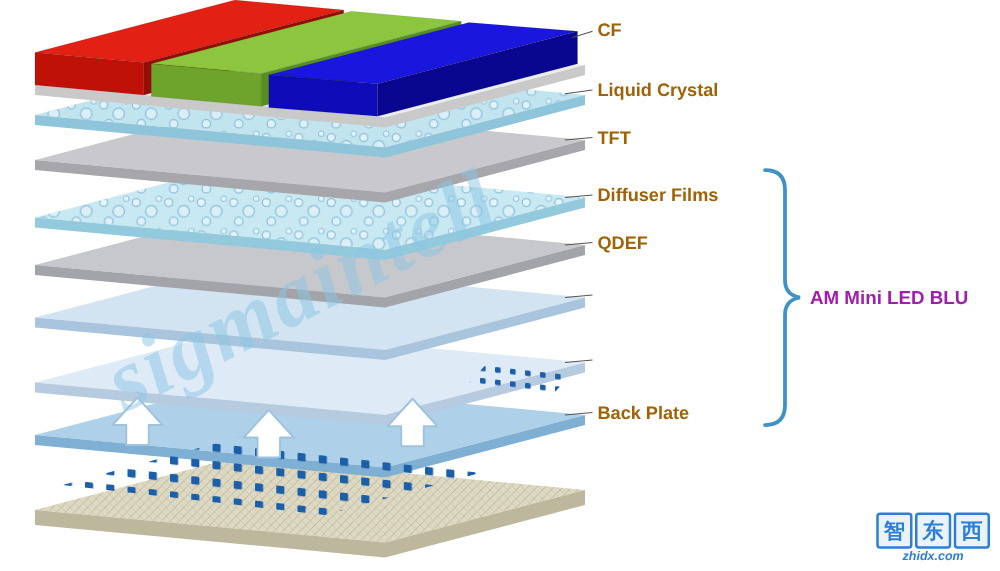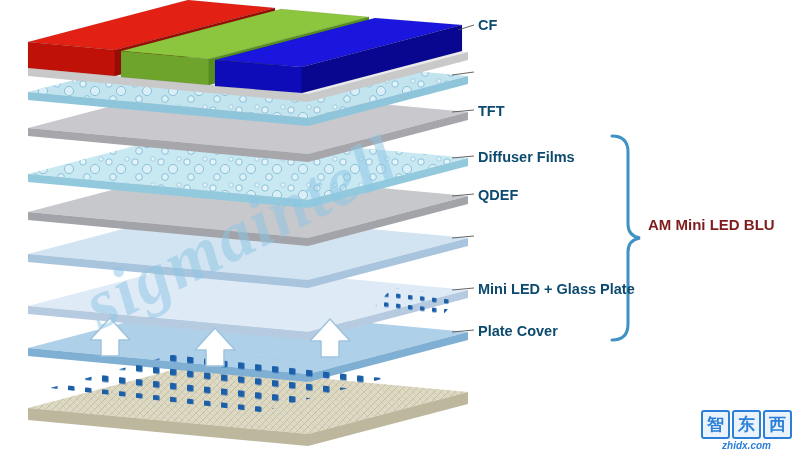--- a/index.html
+++ b/index.html
@@ -1,22 +1,22 @@
 <!DOCTYPE html>
 <html><head>
 <meta charset="utf-8">
 <style>
   html,body{margin:0;padding:0;background:#fff;}
   .stage{position:relative;width:800px;height:457px;background:#ffffff;overflow:hidden;
          font-family:"Liberation Sans",sans-serif;}
   .stage svg{position:absolute;left:0;top:0;}
   .layer-label{position:absolute;left:478px;font:600 14.5px "Liberation Sans",sans-serif;
-               color:#0c4a6e;white-space:nowrap;}
-  .bracket-label{position:absolute;left:648px;top:216px;font:700 15px "Liberation Sans",sans-serif;
-                 color:#7f1d1d;white-space:nowrap;}
+               color:#a16207;white-space:nowrap;}
+  .bracket-label{position:absolute;left:648px;top:230px;font:700 15px "Liberation Sans",sans-serif;
+                 color:#a21caf;white-space:nowrap;}
   .logo{position:absolute;right:8px;bottom:6px;display:flex;flex-direction:column;align-items:center;}
   .logo-tiles{display:flex;gap:2px;}
   .logo-tile{width:25px;height:25px;display:flex;align-items:center;justify-content:center;
              background:#eaf3fc;border:2px solid #2b7fd9;border-radius:3px;
              font:700 17px "Liberation Sans",sans-serif;color:#2b7fd9;}
   .logo-site{margin-top:1px;font:700 italic 10px "Liberation Sans",sans-serif;color:#2b7fd9;text-align:center;}
 </style>
 </head>
 <body>
 
@@ -136,25 +136,25 @@
     <line x1="452" y1="196" x2="474" y2="194"></line>
     <line x1="452" y1="238" x2="474" y2="236"></line>
     <line x1="452" y1="290" x2="474" y2="288"></line>
     <line x1="452" y1="332" x2="474" y2="330"></line>
   </g>
 
   <path d="M612 136 Q628 136 628 152 L628 224 Q628 236 640 238 Q628 240 628 252 L628 324 Q628 340 612 340" fill="none" stroke-width="3" stroke-linecap="round" stroke="#3e92c4"></path>
 </svg>
 
 <div class="layer-label" style="top:17px">CF</div>
+<div class="layer-label" style="top:65px">Liquid Crystal</div>
 <div class="layer-label" style="top:103px">TFT</div>
 <div class="layer-label" style="top:149px">Diffuser Films</div>
 <div class="layer-label" style="top:187px">QDEF</div>
-<div class="layer-label" style="top:281px">Mini LED + Glass Plate</div>
-<div class="layer-label" style="top:323px">Plate Cover</div>
+<div class="layer-label" style="top:323px">Back Plate</div>
 
 <div class="bracket-label">AM Mini LED BLU</div>
 
 <div class="logo">
   <div class="logo-tiles">
     <div class="logo-tile">智</div>
     <div class="logo-tile">东</div>
     <div class="logo-tile">西</div>
   </div>
   <div class="logo-site">zhidx.com</div>

